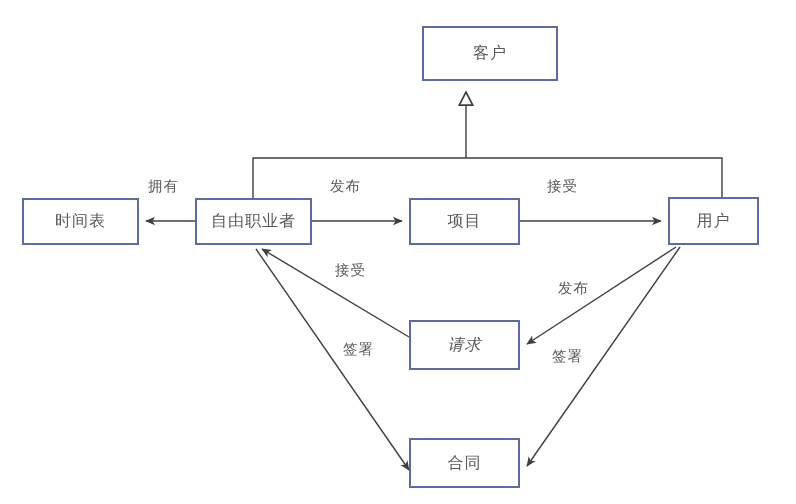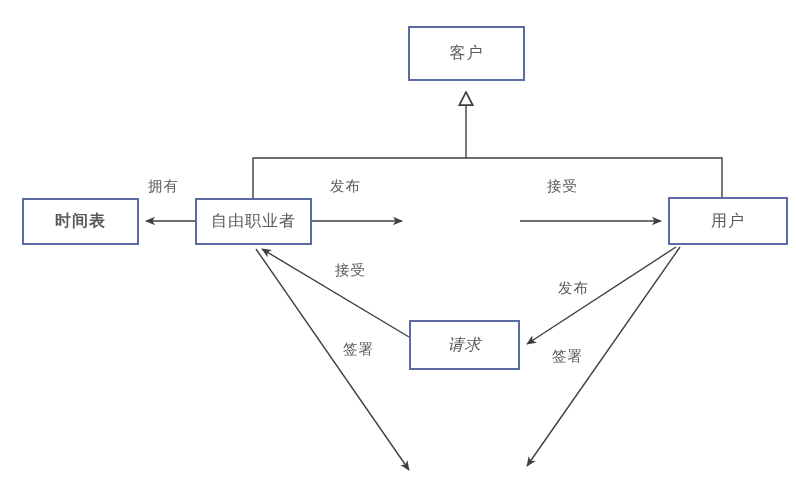--- a/index.html
+++ b/index.html
@@ -78,41 +78,47 @@
 
     <path d="M 409 337 L 262 249" stroke="#3f3f3f" stroke-width="1.4" fill="none" marker-end="url(#solidArrow)"></path>
 
     <path d="M 256 249 L 409 470" stroke="#3f3f3f" stroke-width="1.4" fill="none" marker-end="url(#solidArrow)"></path>
 
     <path d="M 676 247 L 527 344" stroke="#3f3f3f" stroke-width="1.4" fill="none" marker-end="url(#solidArrow)"></path>
 
     <path d="M 680 247 L 527 466" stroke="#3f3f3f" stroke-width="1.4" fill="none" marker-end="url(#solidArrow)"></path>
   </svg>
 
-  <div class="node" style="left:408px; top:26px; width:117px; height:55px;">
+  <div class="node" style="left:422px; top:26px; width:136px; height:55px;">
     <span>客户</span>
   </div>
 
-  <div class="node" style="left:22px; top:198px; width:117px; height:47px;font-weight:bold;">
+  <div class="node" style="left:22px; top:198px; width:117px; height:47px;">
     <span>时间表</span>
   </div>
 
   <div class="node" style="left:195px; top:198px; width:117px; height:47px;text-align:right;">
     <span>自由职业者</span>
   </div>
 
+  <div class="node" style="left:409px; top:198px; width:111px; height:47px;">
+    <span>项目</span>
+  </div>
 
-  <div class="node" style="left:668px; top:197px; width:120px; height:48px;">
+  <div class="node" style="left:668px; top:197px; width:91px; height:48px;">
     <span>用户</span>
   </div>
 
   <div class="node" style="left:409px; top:320px; width:111px; height:50px;font-style:italic;">
     <span>请求</span>
   </div>
 
+  <div class="node" style="left:409px; top:438px; width:111px; height:50px;">
+    <span>合同</span>
+  </div>
 
   <div class="edge-label" style="left:146px; top:177px;">拥有</div>
 
   <div class="edge-label" style="left:328px; top:177px;">发布</div>
 
   <div class="edge-label" style="left:545px; top:177px;">接受</div>
 
   <div class="edge-label" style="left:333px; top:261px;">接受</div>
 
   <div class="edge-label" style="left:341px; top:340px;">签署</div>

